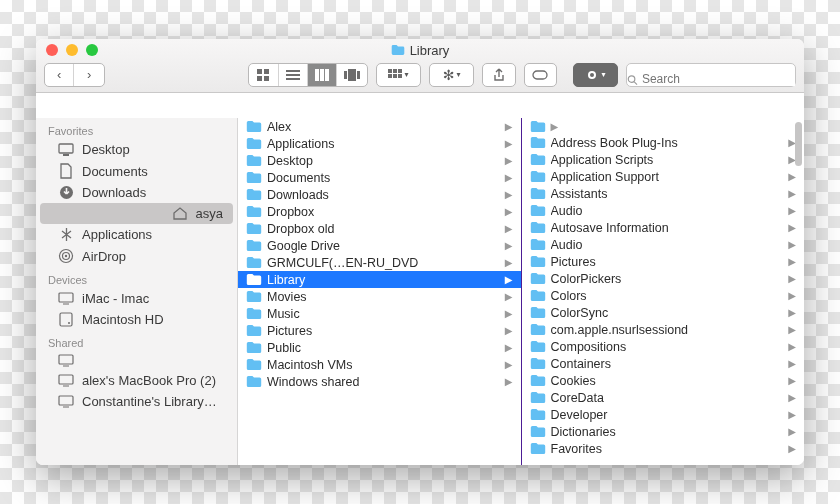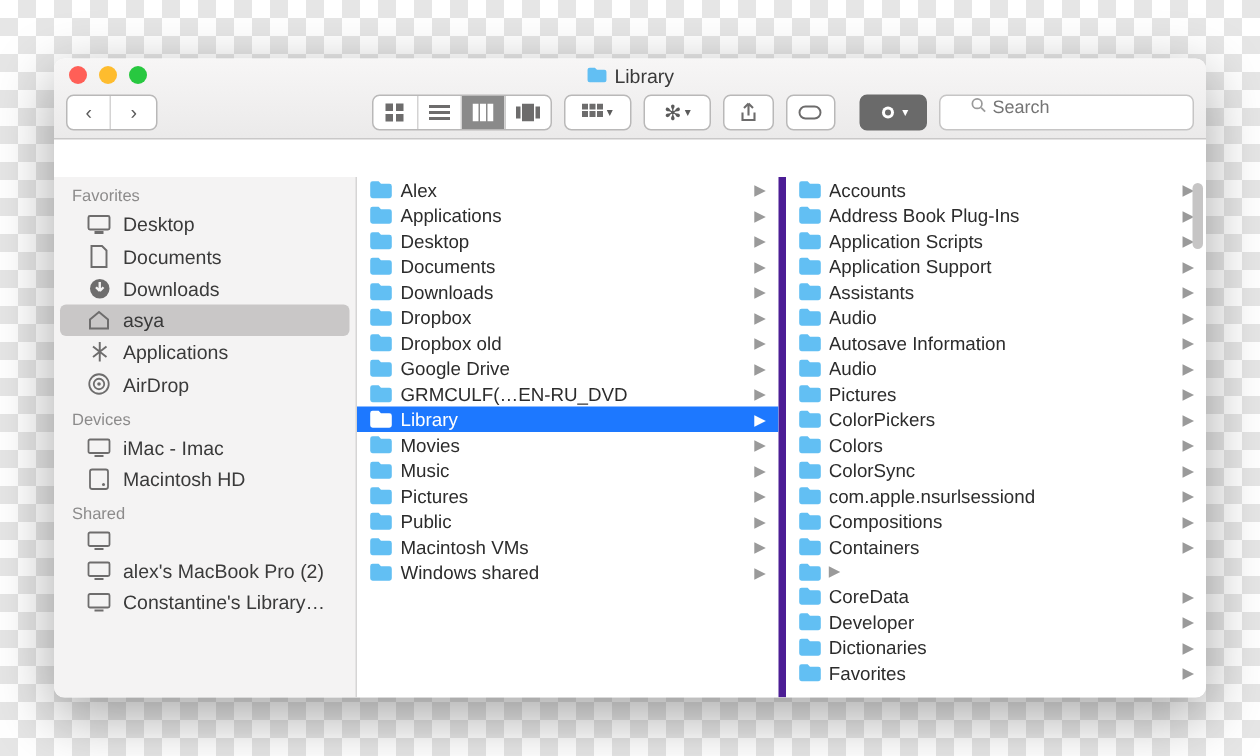--- a/index.html
+++ b/index.html
@@ -22,31 +22,31 @@
 .tlight { width: 12px; height: 12px; border-radius: 50%; }
 .red { background:#ff5f57; } .yellow { background:#febc2e; } .green{ background:#28c840; }
 .title { position: absolute; left: 0; right: 0; text-align: center; font-size: 13px; color: #3a3a3a; display:flex; align-items:center; justify-content:center; gap:5px; }
 .toolbar { flex: 1; display: flex; align-items: center; padding: 0 8px 4px 8px; gap: 8px; }
 .seg { display: inline-flex; border: 1px solid #b9b8b8; border-radius: 5px; background: #fff; overflow: hidden; height: 24px; }
 .segbtn { width: 30px; display:flex; align-items:center; justify-content:center; border-right:1px solid #d4d3d3; color:#5b5b5b; font-size:13px; }
 .segbtn:last-child { border-right: none; }
 .segbtn.active { background:#8a8a8a; color:#fff; }
 .pill { border:1px solid #b9b8b8; border-radius:5px; background:#fff; height:24px; display:flex; align-items:center; justify-content:center; color:#5b5b5b; }
 .pill-dark { background:#6a6a6a; color:#fff; border-color:#6a6a6a; }
-.search { flex:0 0 170px; height:24px; border:1px solid #c6c5c5; border-radius:5px; background:#fff; display:flex; align-items:flex-start; padding:0 20px; color:#9a9a9a; font-size:12px; gap:4px; }
+.search { flex:0 0 170px; height:24px; border:1px solid #c6c5c5; border-radius:5px; background:#fff; display:flex; align-items:flex-end; padding:0 0; color:#9a9a9a; font-size:12px; gap:4px; }
 .search input { border:none; outline:none; width:100%; font-size:12px; color:#333; }
 .spacer { flex:1; }
 .body { flex:1; display:flex; overflow:hidden; }
 .sidebar { width: 202px; background:#f4f3f3; border-right:1px solid #d6d5d5; overflow:auto; }
 .sb-h { font-size:11px; color:#8c8b8b; padding:7px 12px 2px; font-weight:500; }
 .sb-i { font-size:13px; color:#3a3a3a; padding:3px 10px 3px 18px; display:flex; align-items:center; gap:8px; border-radius:4px; margin:0 4px; white-space:nowrap; overflow:hidden; text-overflow:ellipsis; }
-.sb-i.sel { background:#c9c7c7; }
+.sb-i.sel { background:#c9c7c7;justify-content:flex-end; }
 .sb-icon { width:16px; display:inline-flex; justify-content:center; color:#6e6d6d; }
 .columns { flex:1; display:flex; overflow:hidden; background:#fff; }
-.col { flex:1; border-right:5px solid #4c1d95; overflow:auto; position:relative; }
+.col { flex:1; border-right:1px solid #4c1d95; overflow:auto; position:relative; }
 .col:last-child { border-right:none; }
 .row { font-size:12.5px; color:#2c2c2c; padding:1.5px 8px; display:flex; align-items:center; gap:5px; white-space:nowrap; overflow:hidden; }
 .row .name { flex:1; overflow:hidden; text-overflow:ellipsis; }
 .row .arrow { color:#9a9a9a; font-size:10px; }
 .row.sel { background:#1d78ff; color:#fff; }
 .row.sel .arrow { color:#fff; }
 .row.sel svg path { fill:#fff; }
 .scrollind { position:absolute; right:2px; top:4px; width:7px; height:44px; background:#c6c5c5; border-radius:4px; }
 svg { display:block; }
 </style>
@@ -364,21 +364,20 @@
             <span class="name">Windows shared</span>
             <span class="arrow">▶</span>
           </div>
         </div>
         <div class="col">
           <div class="scrollind"></div>
           <div class="row">
             <svg width="16" height="13" viewBox="0 0 20 16">
               <path fill="#62bff3" d="M1 3a2 2 0 0 1 2-2h5l2 2h7a2 2 0 0 1 2 2v8a2 2 0 0 1-2 2H3a2 2 0 0 1-2-2z"></path>
             </svg>
-            <span class="name">Accounts</span>
             <span class="arrow">▶</span>
           </div>
           <div class="row">
             <svg width="16" height="13" viewBox="0 0 20 16">
               <path fill="#62bff3" d="M1 3a2 2 0 0 1 2-2h5l2 2h7a2 2 0 0 1 2 2v8a2 2 0 0 1-2 2H3a2 2 0 0 1-2-2z"></path>
             </svg>
             <span class="name">Address Book Plug-Ins</span>
             <span class="arrow">▶</span>
           </div>
           <div class="row">
@@ -469,20 +468,21 @@
             <svg width="16" height="13" viewBox="0 0 20 16">
               <path fill="#62bff3" d="M1 3a2 2 0 0 1 2-2h5l2 2h7a2 2 0 0 1 2 2v8a2 2 0 0 1-2 2H3a2 2 0 0 1-2-2z"></path>
             </svg>
             <span class="name">Containers</span>
             <span class="arrow">▶</span>
           </div>
           <div class="row">
             <svg width="16" height="13" viewBox="0 0 20 16">
               <path fill="#62bff3" d="M1 3a2 2 0 0 1 2-2h5l2 2h7a2 2 0 0 1 2 2v8a2 2 0 0 1-2 2H3a2 2 0 0 1-2-2z"></path>
             </svg>
+            <span class="name">Cookies</span>
             <span class="arrow">▶</span>
           </div>
           <div class="row">
             <svg width="16" height="13" viewBox="0 0 20 16">
               <path fill="#62bff3" d="M1 3a2 2 0 0 1 2-2h5l2 2h7a2 2 0 0 1 2 2v8a2 2 0 0 1-2 2H3a2 2 0 0 1-2-2z"></path>
             </svg>
             <span class="name">CoreData</span>
             <span class="arrow">▶</span>
           </div>
           <div class="row">

